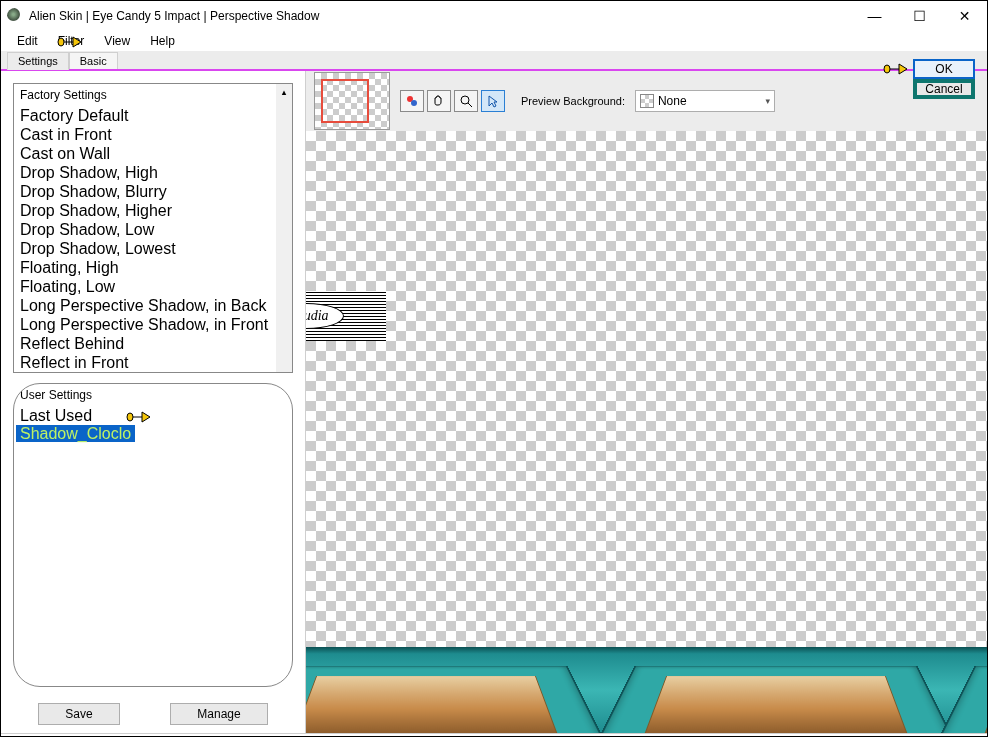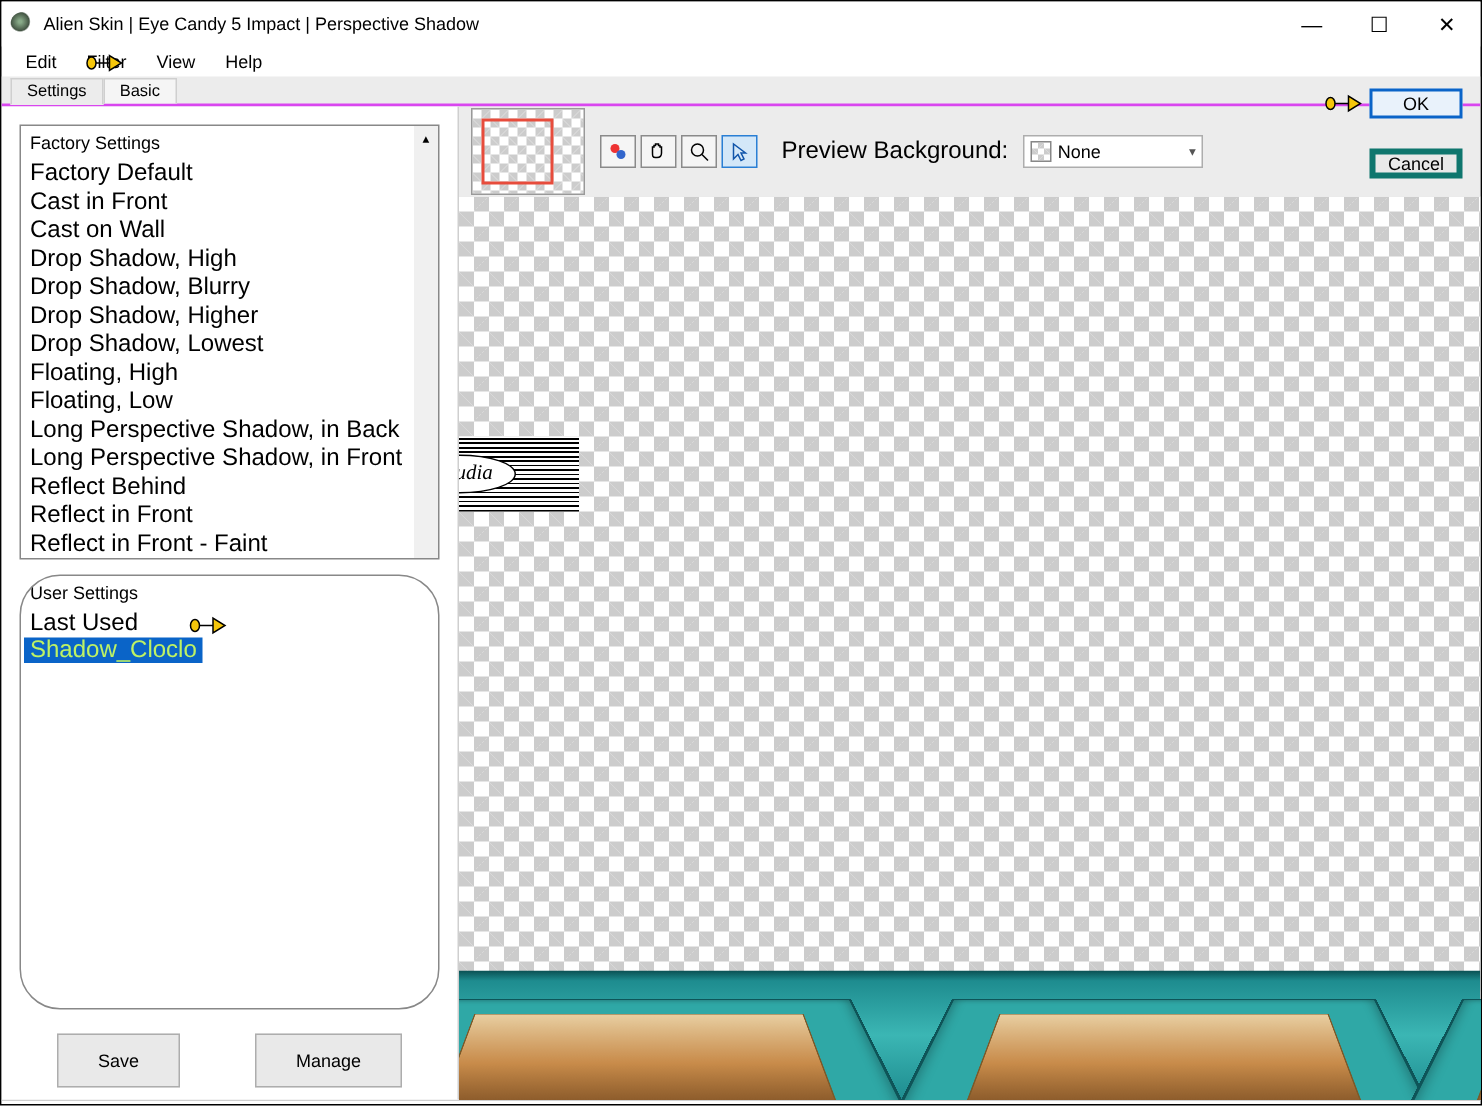--- a/index.html
+++ b/index.html
@@ -32,42 +32,42 @@
 .listbox.top { height: 290px; }
 .listbox.bottom { flex: 1; border-radius: 27px; }
 .listbox .header { padding: 4px 6px; font-size: 12px; }
 .listbox .items { padding: 0 0 4px 0; }
 .listbox .item { padding: 1px 6px 1px 6px; font-size: 16px; line-height: 17px; cursor: default; position: relative; }
 .listbox .item.selected { background: #0a64c8; color: #bef264; display: inline-block; margin-left: 2px; padding: 0 4px; }
 .listbox .scrolltrack { position: absolute; right: 0; top: 0; bottom: 0; width: 16px; background: #f0f0f0; }
 .listbox .scrollup { position: absolute; top: 0; right: 0; width: 16px; height: 16px; background: #f0f0f0; display: flex; align-items: center; justify-content: center; font-size: 9px; }
 
 .bottombtns { display: flex; justify-content: space-around; padding: 6px 0 0 0; }
-.btn { min-width: 80px; height: 36px; background: #e9e9e9; border: 1px solid #adadad; font-size: 12px; display: flex; align-items: center; justify-content: center; padding: 0 26px; }
+.btn { min-width: 80px; height: 22px; background: #e9e9e9; border: 1px solid #adadad; font-size: 12px; display: flex; align-items: center; justify-content: center; padding: 0 26px; }
 
 
 .rightpanel { flex: 1; display: flex; flex-direction: column; background: #ececec; }
 .toolbarrow { height: 60px; display: flex; align-items: center; gap: 10px; padding: 0 8px; }
 .thumb { width: 76px; height: 58px; border: 1px solid #999; position: relative; background-image:
   linear-gradient(45deg,#ccc 25%,transparent 25%),linear-gradient(-45deg,#ccc 25%,transparent 25%),
   linear-gradient(45deg,transparent 75%,#ccc 75%),linear-gradient(-45deg,transparent 75%,#ccc 75%);
   background-size: 12px 12px; background-position: 0 0,0 6px,6px -6px,-6px 0; background-color: #fff; }
 .thumb .redbox { position: absolute; left: 6px; top: 6px; right: 20px; bottom: 6px; border: 2px solid #e74c3c; }
 .tbtns { display: flex; gap: 3px; }
 .tbtn { width: 24px; height: 22px; border: 1px solid #8a8a8a; background: #f5f5f5; display: flex; align-items: center; justify-content: center; font-size: 11px; }
 .tbtn.active { border: 1px solid #2a7fd4; background: #d3e7f8; }
-.pvbglabel { font-size: 16px; margin-left: 6px; }
-.pvbg-select { width: 120px; height: 22px; border: 1px solid #adadad; background: #fff; display: flex; align-items: center; padding: 0 4px; gap: 4px; }
+.pvbglabel { font-size: 11px; margin-left: 6px; }
+.pvbg-select { width: 140px; height: 22px; border: 1px solid #adadad; background: #fff; display: flex; align-items: center; padding: 0 4px; gap: 4px; }
 .pvbg-swatch { width: 14px; height: 14px; border: 1px solid #888;
   background-image: linear-gradient(45deg,#ccc 25%,transparent 25%),linear-gradient(-45deg,#ccc 25%,transparent 25%),
   linear-gradient(45deg,transparent 75%,#ccc 75%),linear-gradient(-45deg,transparent 75%,#ccc 75%);
   background-size: 8px 8px; background-position: 0 0,0 4px,4px -4px,-4px 0; background-color: #fff; }
 .pvbg-arrow { margin-left: auto; font-size: 9px; color: #555; }
 
-.okcol { position: absolute; right: 12px; top: 58px; display: flex; flex-direction: column; gap: 20px; align-items: flex-end; }
+.okcol { position: absolute; right: 12px; top: 58px; display: flex; flex-direction: column; gap: 0; align-items: flex-end; }
 .okbtn { width: 62px; height: 20px; border: 2px solid #0a64c8; background: #e9f2fb; font-size: 12px; display: flex; align-items: center; justify-content: center; position: relative; }
 .cancelbtn { width: 62px; height: 20px; border: 4px solid #0f766e; background: #e9e9e9; font-size: 12px; display: flex; align-items: center; justify-content: center; }
 
 .preview { flex: 1; position: relative; overflow: hidden;
   background-image: linear-gradient(45deg,#ccc 25%,transparent 25%),linear-gradient(-45deg,#ccc 25%,transparent 25%),
   linear-gradient(45deg,transparent 75%,#ccc 75%),linear-gradient(-45deg,transparent 75%,#ccc 75%);
   background-size: 20px 20px; background-position: 0 0,0 10px,10px -10px,-10px 0; background-color: #fff; }
 .claudia-badge { position: absolute; left: -80px; top: 160px; width: 160px; height: 50px;
   background: repeating-linear-gradient(0deg,#000 0 1px,#fff 1px 3px); display: flex; align-items: center; justify-content: center; }
 .claudia-badge .oval { background: #fff; border: 1px solid #000; border-radius: 50%; padding: 4px 14px; font-style: italic; font-family: Georgia, serif; font-size: 14px; }
@@ -120,20 +120,21 @@
       <div class="scrolltrack"></div>
       <div class="scrollup">▴</div>
       <div class="header">Factory Settings</div>
       <div class="items" id="factory-items">
           <div class="item">Factory Default</div>
           <div class="item">Cast in Front</div>
           <div class="item">Cast on Wall</div>
           <div class="item">Drop Shadow, High</div>
           <div class="item">Drop Shadow, Blurry</div>
           <div class="item">Drop Shadow, Higher</div>
+          <div class="item">Drop Shadow, Low</div>
           <div class="item">Drop Shadow, Lowest</div>
           <div class="item">Floating, High</div>
           <div class="item">Floating, Low</div>
           <div class="item">Long Perspective Shadow, in Back</div>
           <div class="item">Long Perspective Shadow, in Front</div>
           <div class="item">Reflect Behind</div>
           <div class="item">Reflect in Front</div>
           <div class="item">Reflect in Front - Faint</div>
         </div>
     </div>

